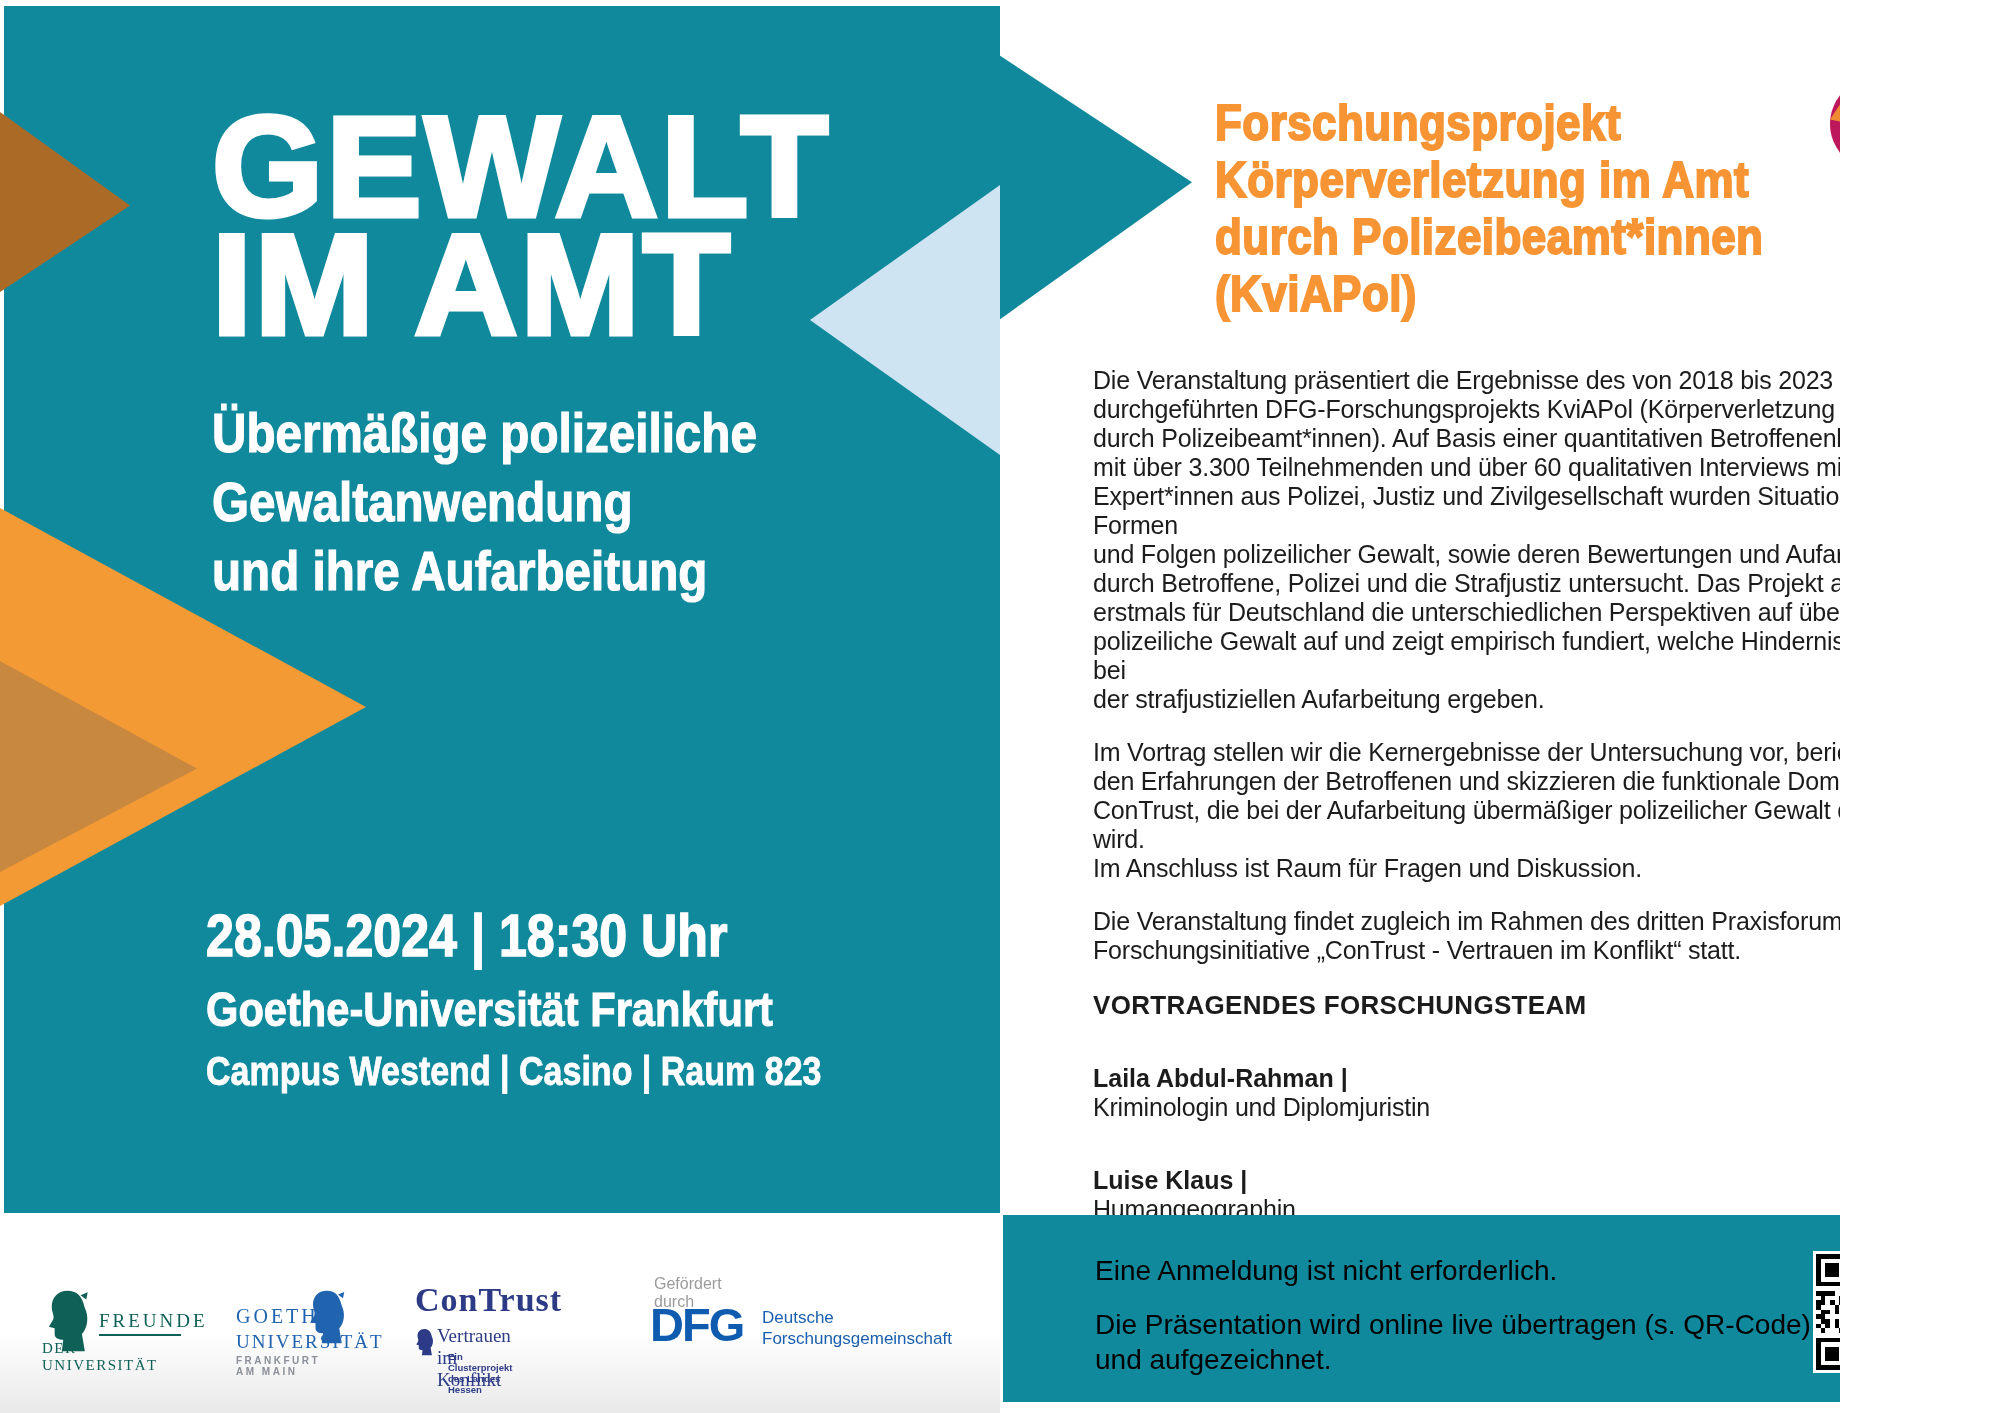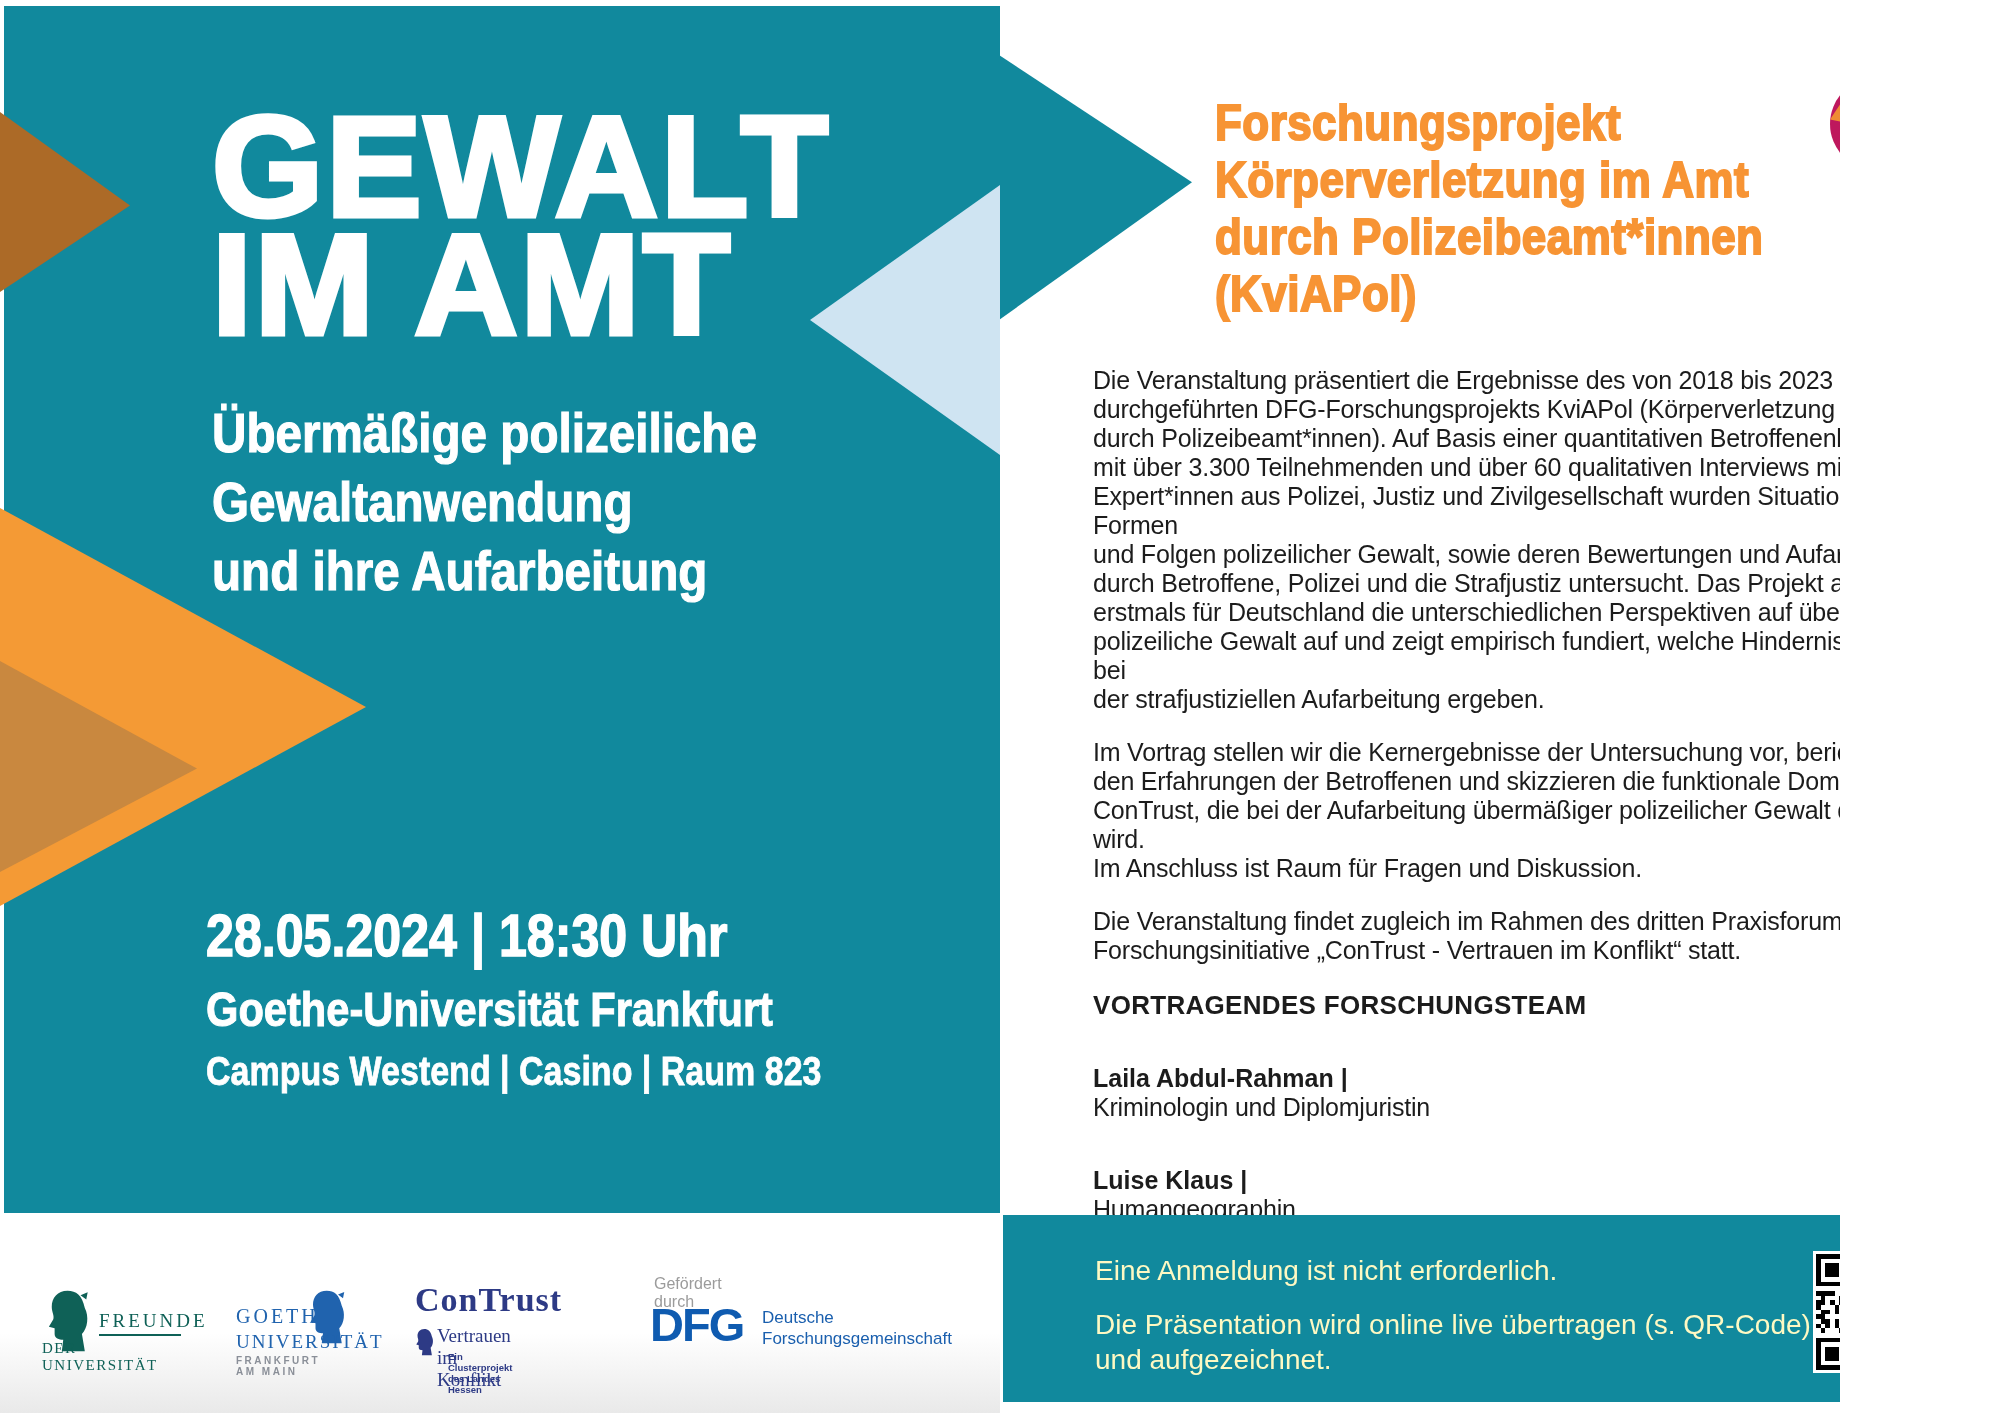--- a/index.html
+++ b/index.html
@@ -50,21 +50,21 @@
              line-height:22px;letter-spacing:.5px;-webkit-text-stroke:.8px #fff;}
 
   .right-flow{left:1093px;top:366px;width:862px;color:#1c1c1c;font-size:25px;line-height:29px;}
   .right-flow p{margin:0 0 24px;white-space:pre-line;letter-spacing:-.2px;}
   .right-flow p:last-of-type{margin-bottom:16px;}
   .team-heading{margin-top:26px;font-weight:bold;font-size:26px;letter-spacing:.3px;}
   .team-row{margin-top:15px;white-space:pre-line;letter-spacing:-.2px;}
   .team-row b{letter-spacing:0;}
 
   
-  .footer-bar{left:1003px;top:1215px;width:990px;height:187px;background:#11899d;color:#fef9c3;}
+  .footer-bar{left:1003px;top:1215px;width:990px;height:187px;background:#11899d;color:#000000;}
   .footer-text1{position:absolute;left:92px;top:40px;font-size:28px;}
   .footer-text2{position:absolute;left:92px;top:92px;font-size:28px;line-height:35px;
                 white-space:pre-line;}
   .qr-box{position:absolute;right:58px;top:36px;width:122px;height:122px;background:#fff;
           padding:3px;box-sizing:border-box;}
   .qr-box svg{display:block;width:100%;height:100%;}
 
   
   .logo-strip{left:0;top:1213px;width:1000px;height:200px;
               background:linear-gradient(#ffffff 60%,#e9e9e9 100%);}

